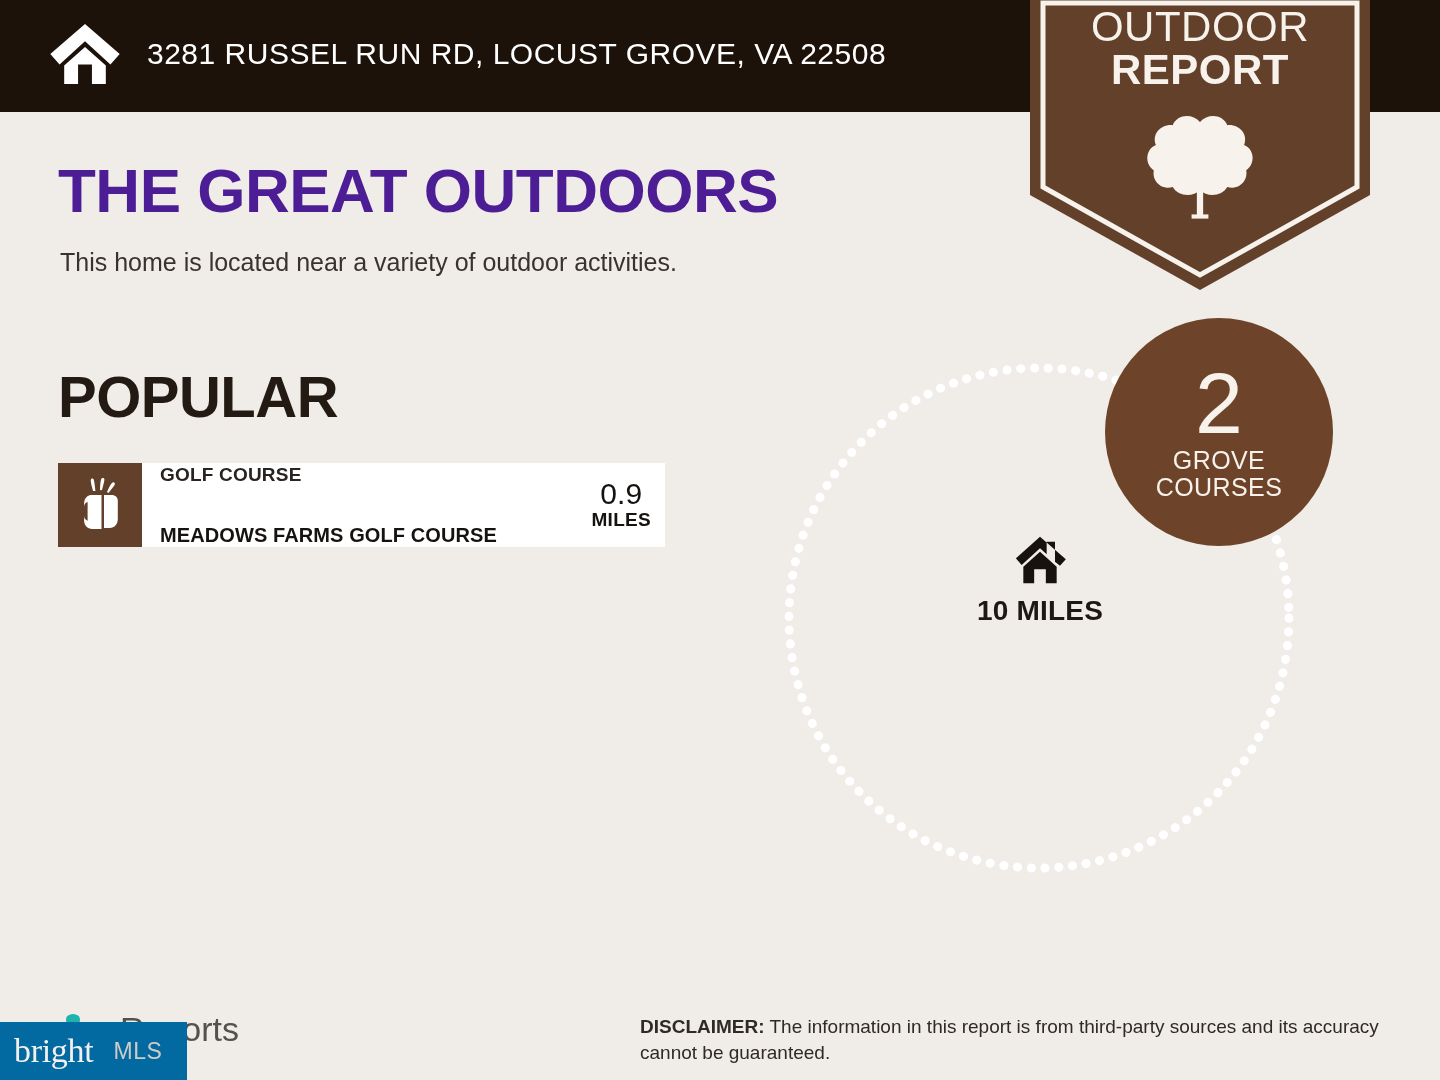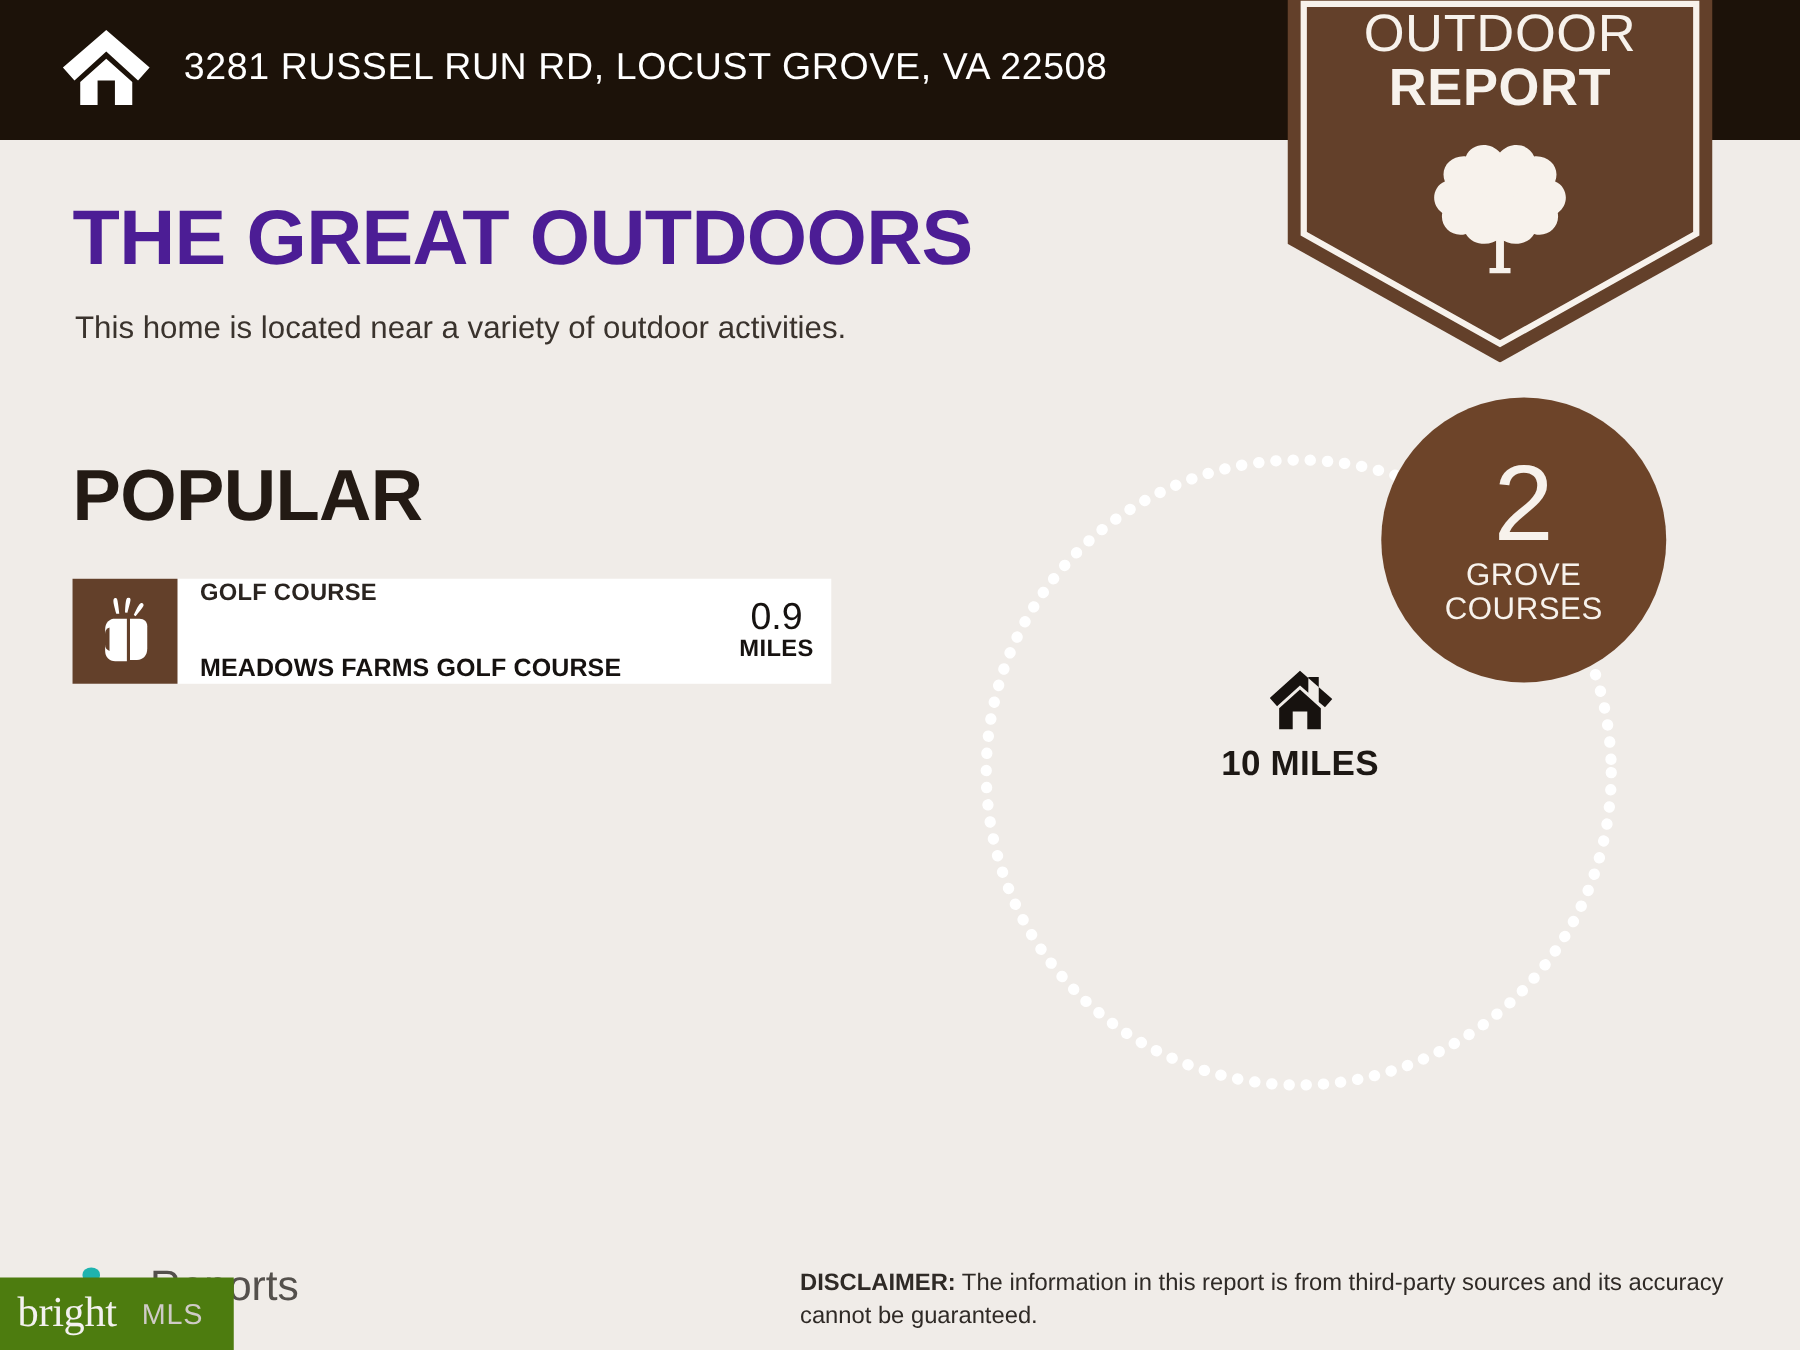--- a/index.html
+++ b/index.html
@@ -258,21 +258,21 @@
     font-weight: 400;
     color: #54504c;
     line-height: 1;
   }
   .brightmls-logo {
     position: absolute;
     left: 0;
     top: 1022px;
     width: 187px;
     height: 58px;
-    background: #4d7c0f;
+    background: #0369a1;
     display: flex;
     align-items: center;
     padding-left: 14px;
     box-sizing: border-box;
   }
   .brightmls-word {
     position: relative;
     font-family: "Liberation Serif", serif;
     font-size: 34px;
     color: #f3f1ef;

